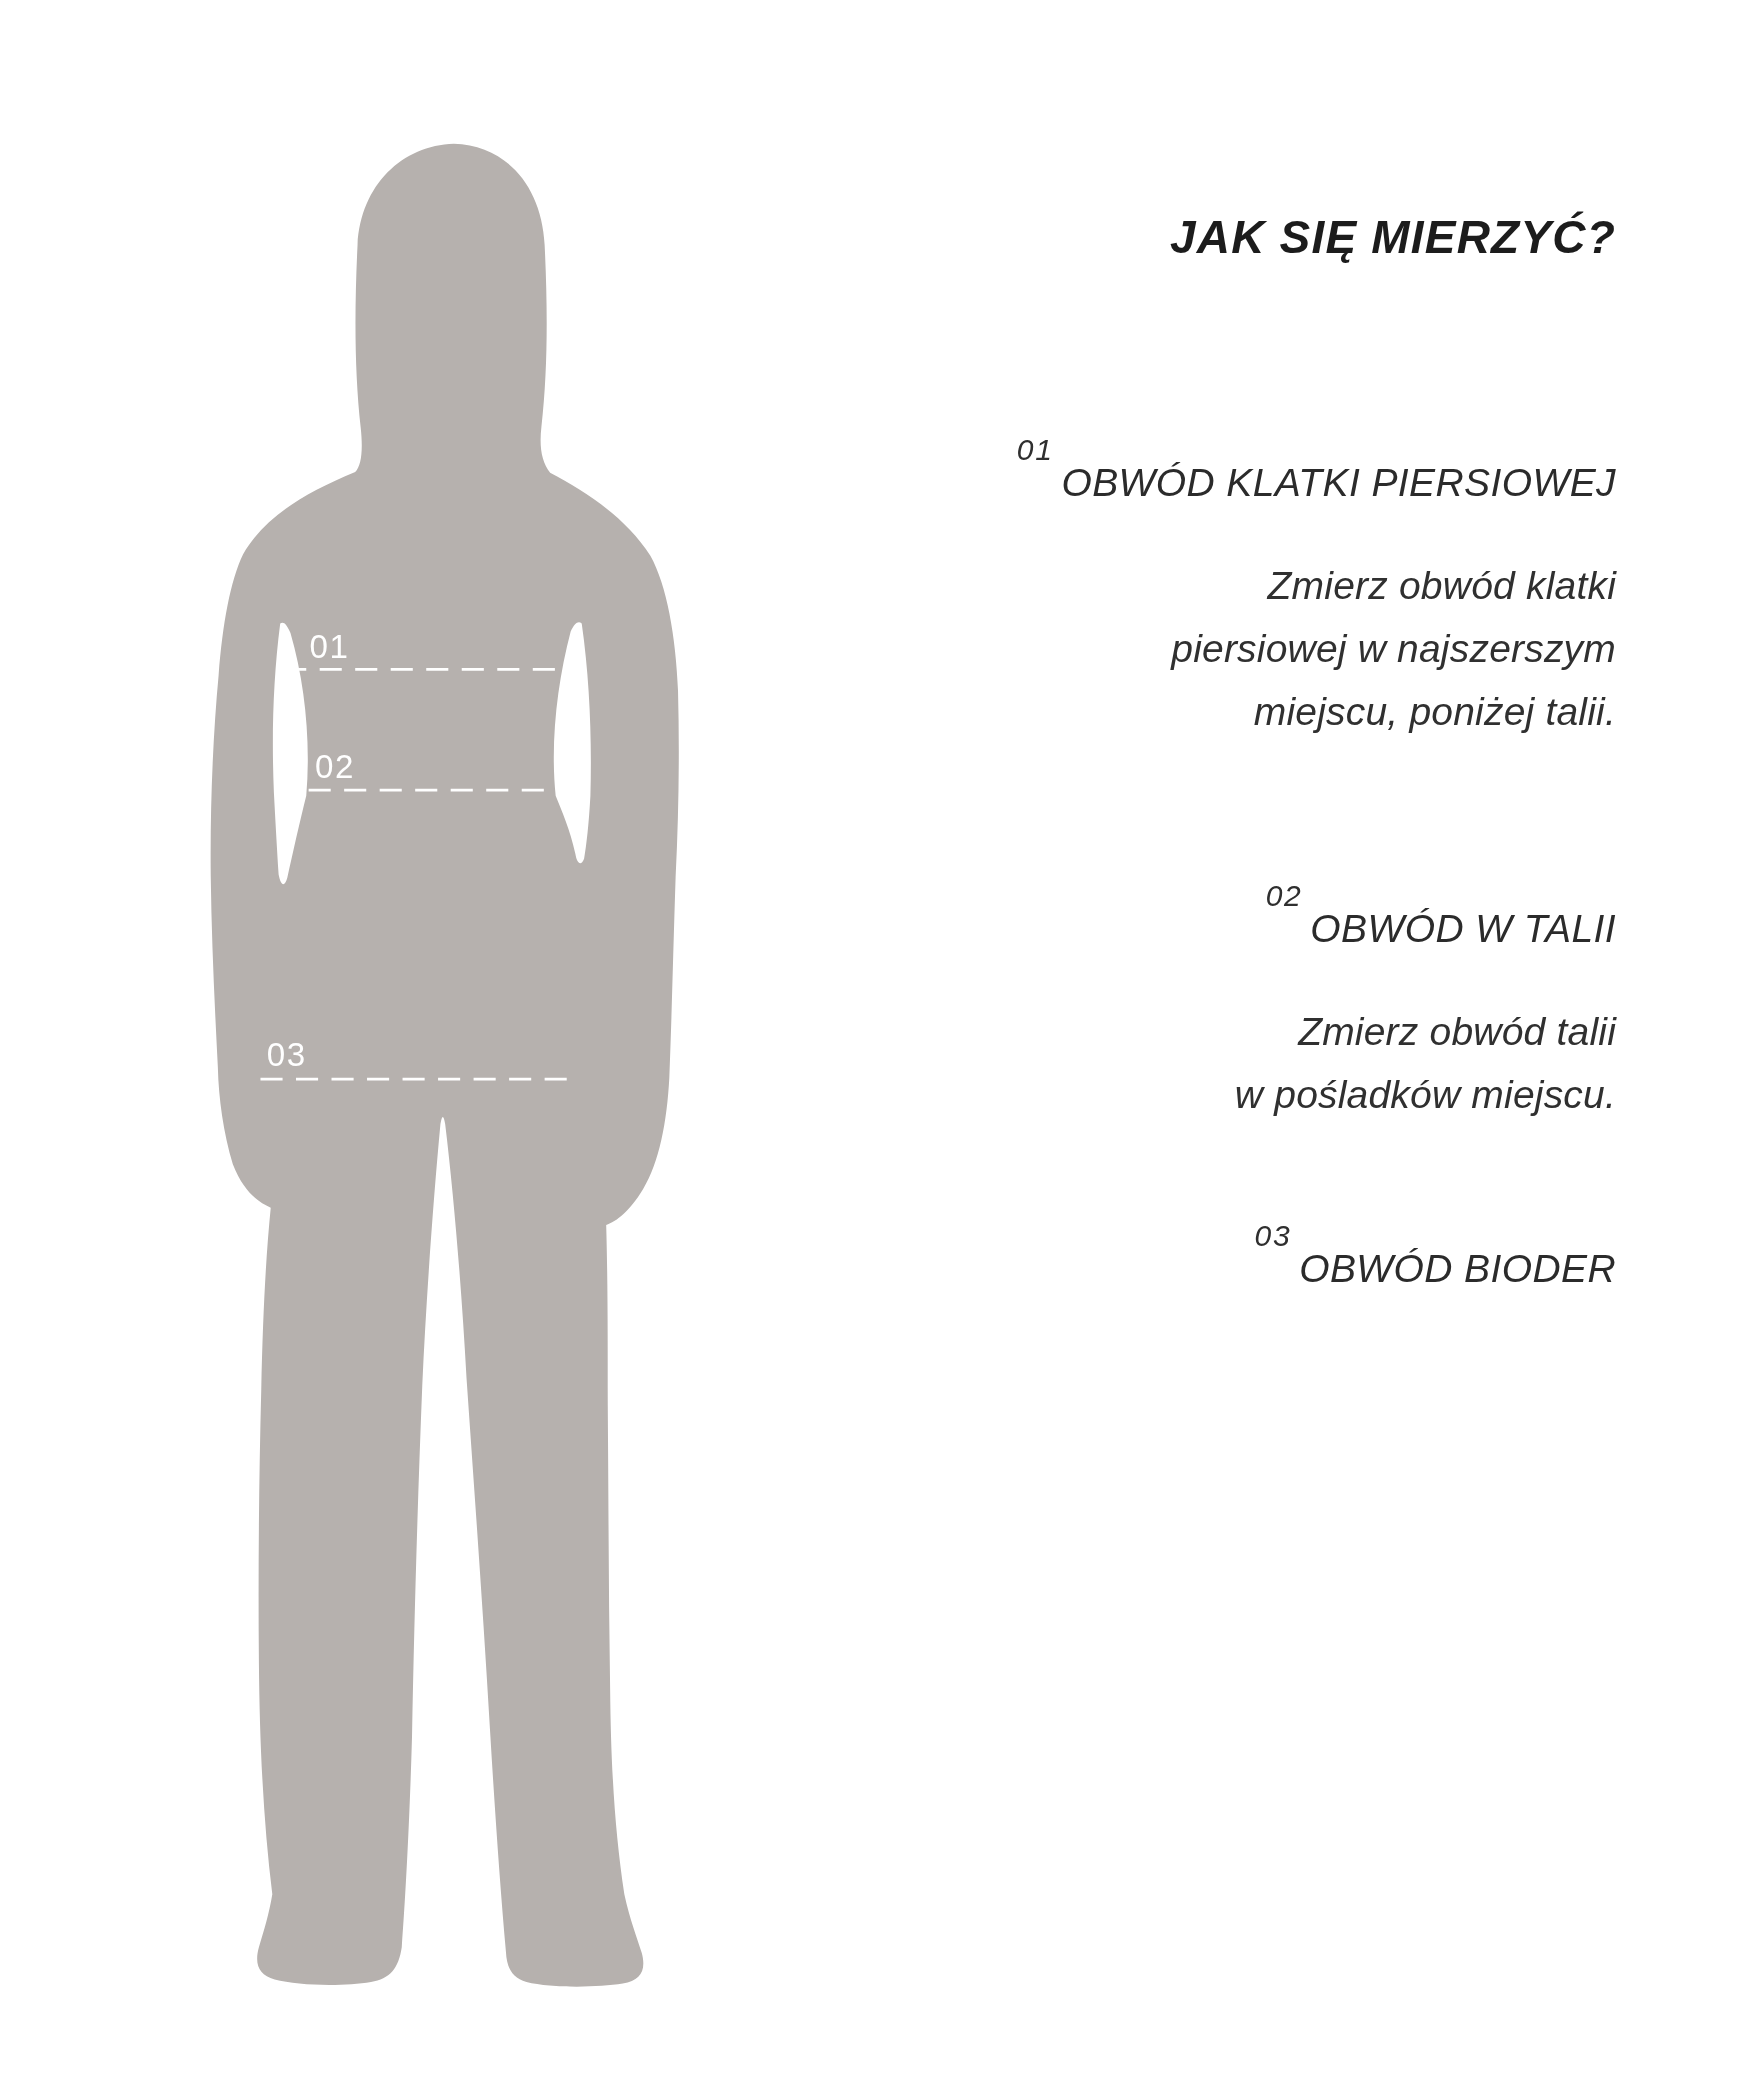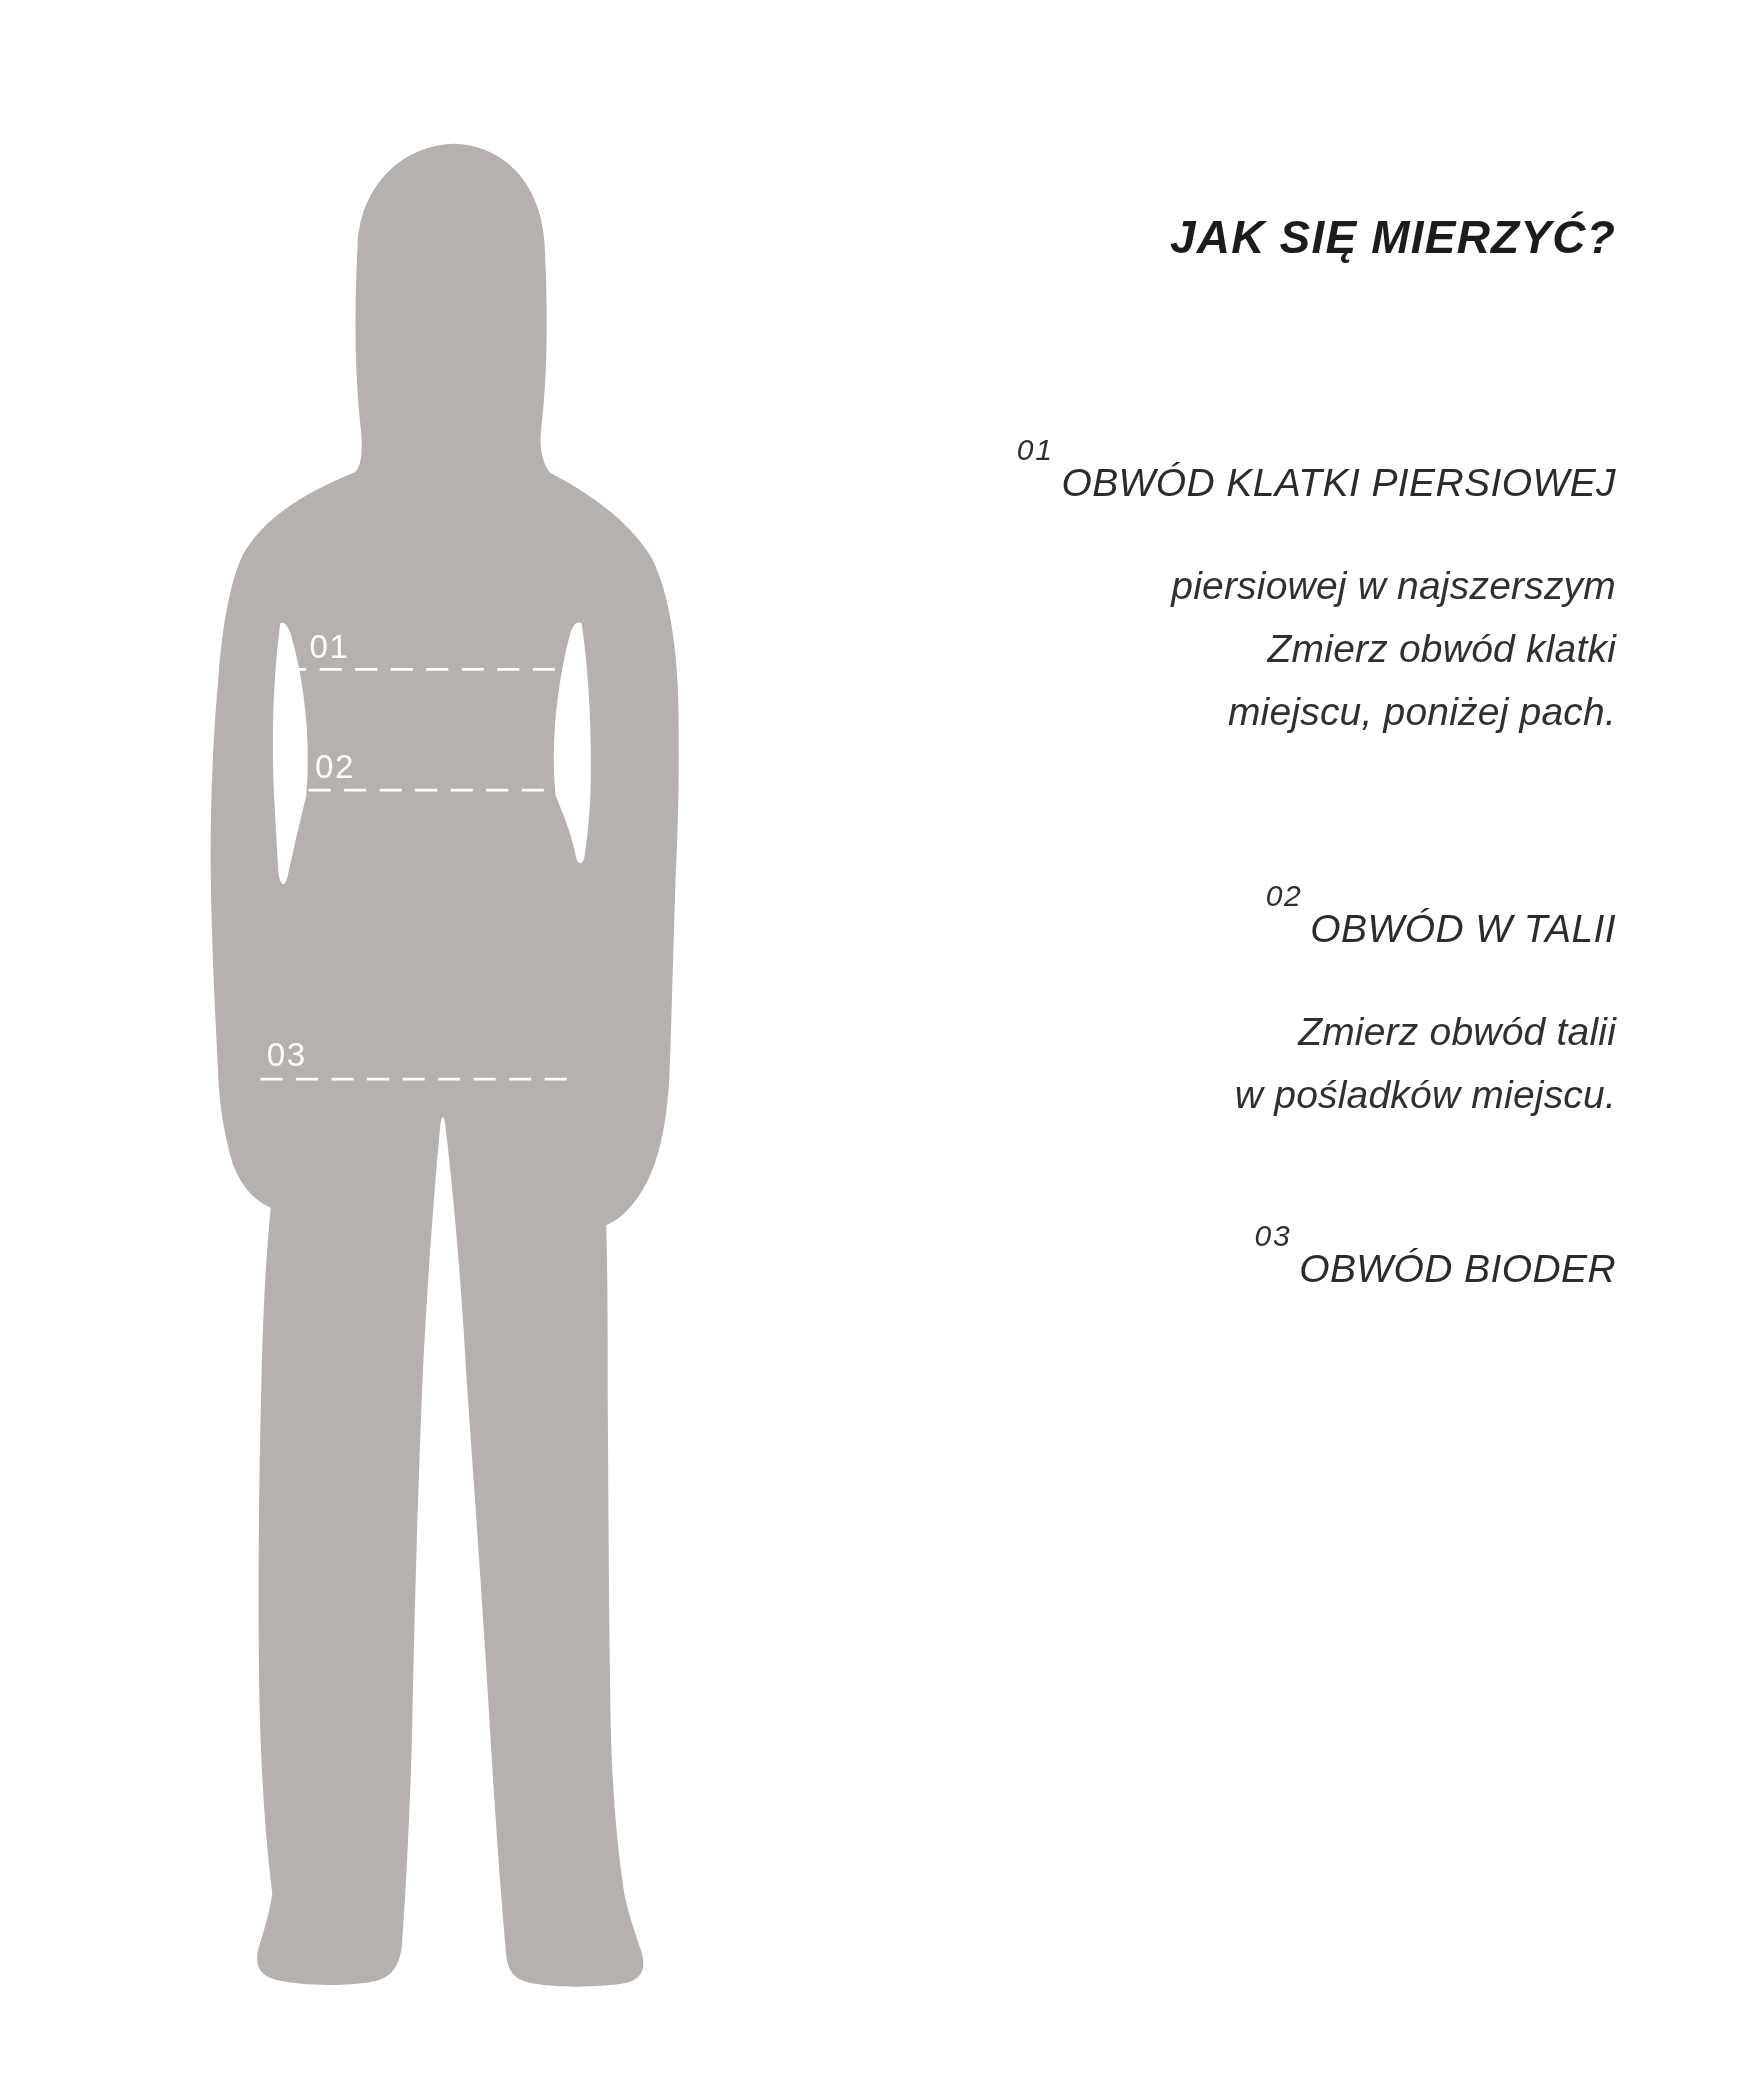--- a/index.html
+++ b/index.html
@@ -149,23 +149,23 @@
     <text class="marker-label" x="338" y="1350">03</text>
   </svg>
 
   <div id="page-title" class="right-col-item">JAK SIĘ MIERZYĆ?</div>
 
   <div id="section-chest" class="right-col-item section">
     <div class="sec-head">
       <span class="sec-num">01</span><span class="sec-heading">OBWÓD KLATKI PIERSIOWEJ</span>
     </div>
     <div class="sec-body">
+      <div>Zmierz obwód klatki</div>
       <div>piersiowej w najszerszym</div>
-      <div>Zmierz obwód klatki</div>
-      <div>miejscu, poniżej pach.</div>
+      <div>miejscu, poniżej talii.</div>
     </div>
   </div>
 
   <div id="section-waist" class="right-col-item section">
     <div class="sec-head">
       <span class="sec-num">02</span><span class="sec-heading">OBWÓD W TALII</span>
     </div>
     <div class="sec-body">
       <div>Zmierz obwód talii</div>
       <div>w pośladków miejscu.</div>

